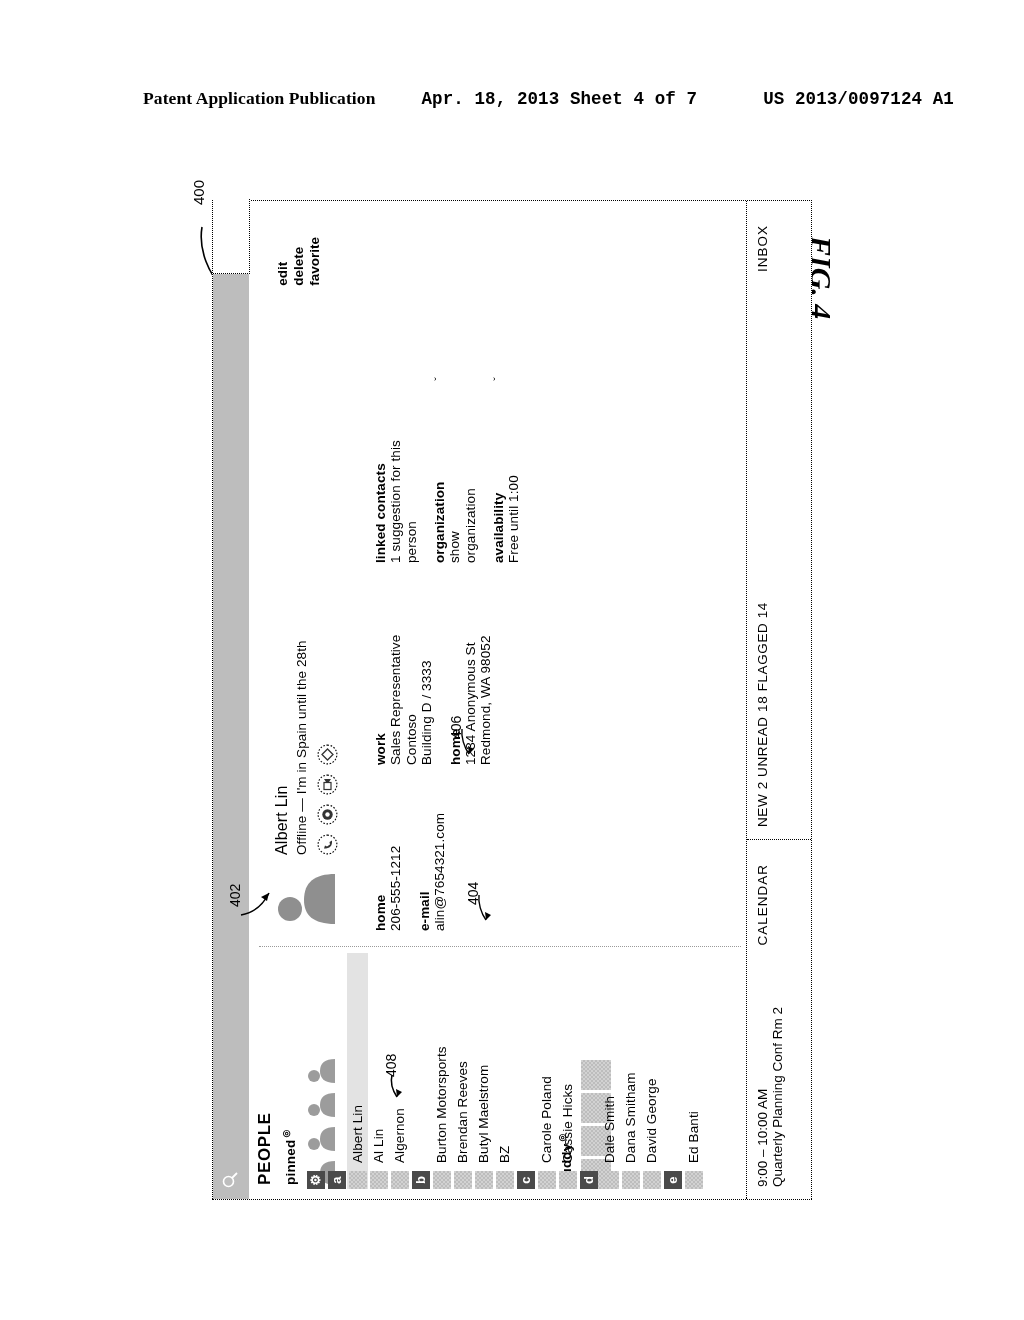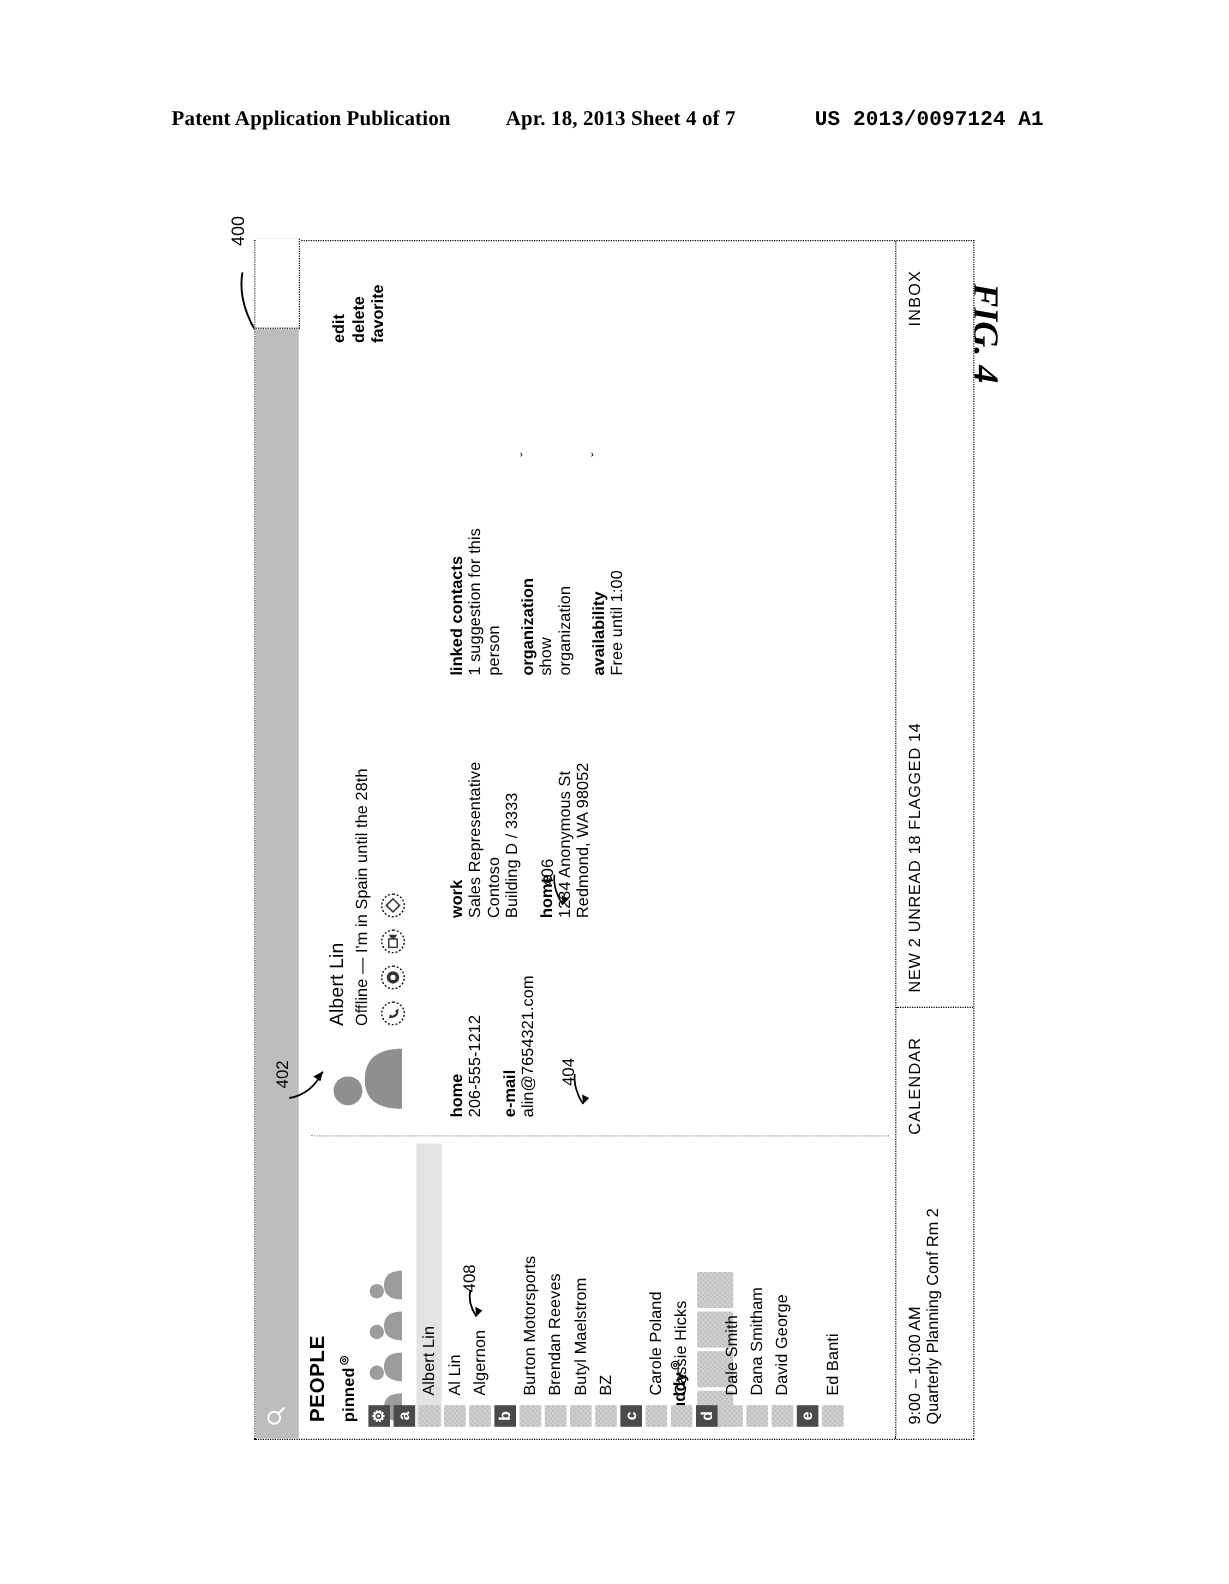--- a/index.html
+++ b/index.html
@@ -10,21 +10,21 @@
   }
   
   .pat-header{
     position:absolute;top:88px;left:12px;width:1024px;
     display:flex;align-items:baseline;
     font-family:"Liberation Serif", serif;
     font-weight:bold;font-size:17.5px;color:#000;
     letter-spacing:.1px;
   }
   .pat-header .h-pub{margin-left:131px;}
-  .pat-header .h-date{margin-left:46px;}
+  .pat-header .h-date{margin-left:46px;font-family:Liberation Mono, monospace;}
   .pat-header .h-num{margin-left:66px;font-family:Liberation Mono, monospace;}
 
   
   
   #fig-rot{
     position:absolute;
     width:1000px;height:600px;
     left:512px;top:700px;
     margin-left:-500px;margin-top:-300px;
     transform:rotate(-90deg);

